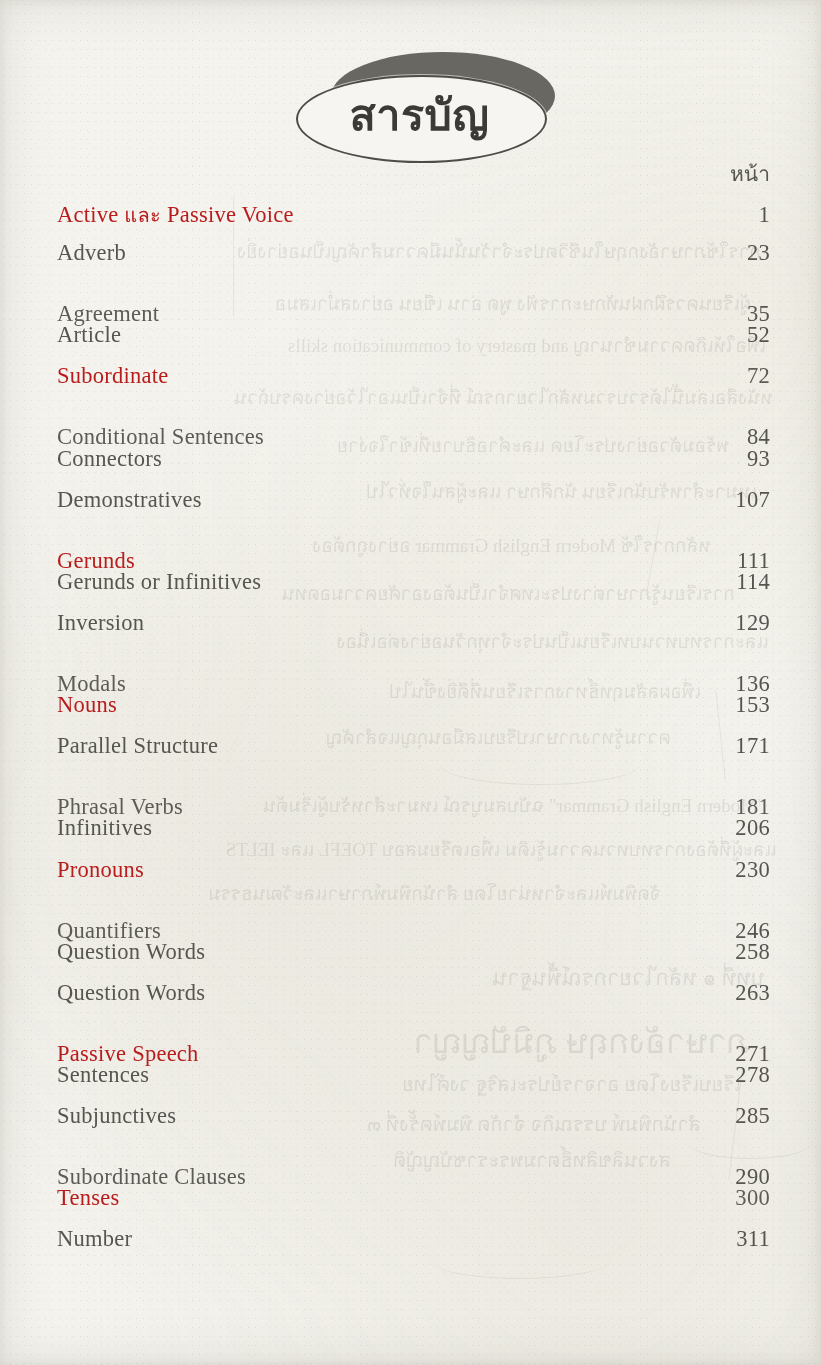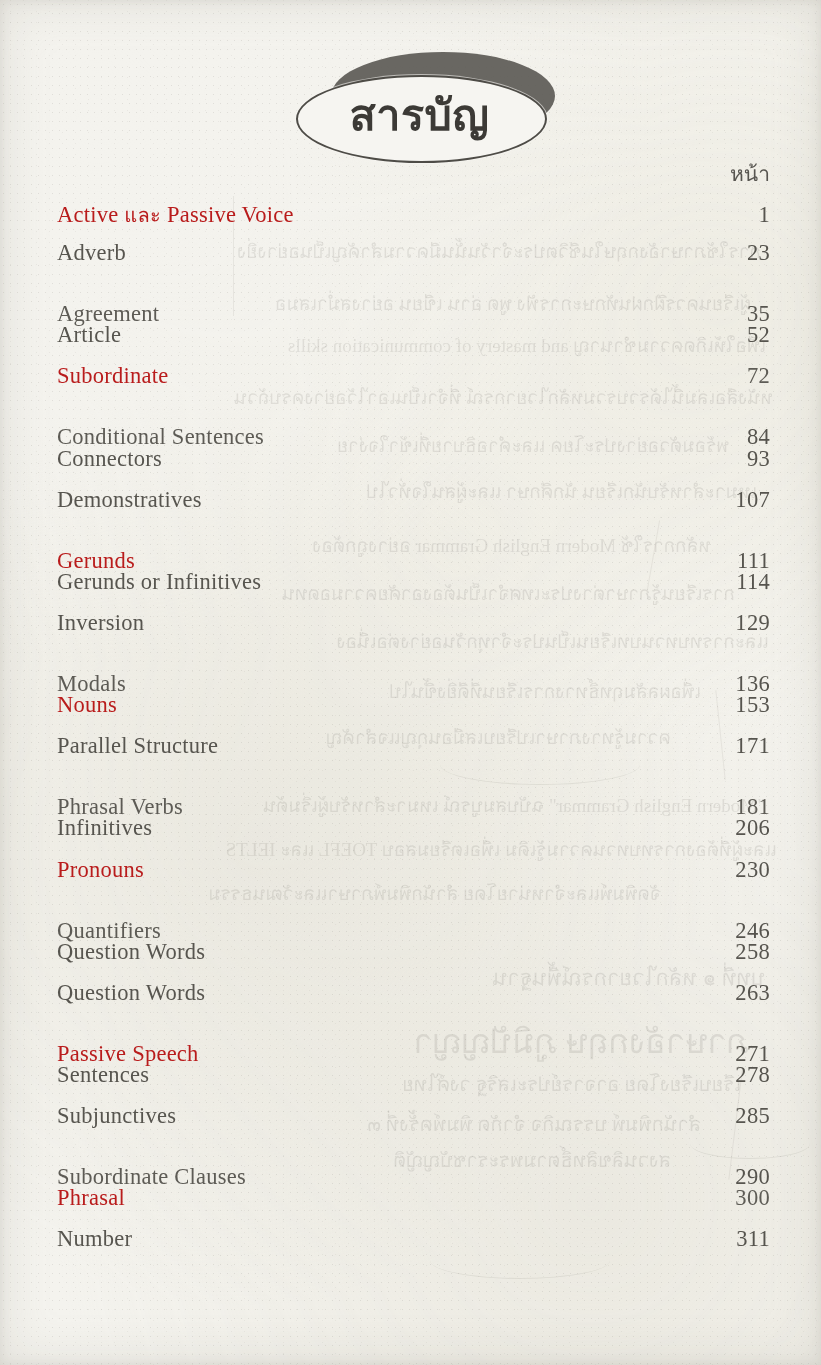--- a/index.html
+++ b/index.html
@@ -319,21 +319,21 @@
       </div>
       <div class="toc-row">
         <span class="toc-title">Subjunctives</span>
         <span class="toc-page">285</span>
       </div>
       <div class="toc-row">
         <span class="toc-title">Subordinate Clauses</span>
         <span class="toc-page">290</span>
       </div>
       <div class="toc-row">
-        <span class="toc-title">Phrasal</span>
+        <span class="toc-title">Tenses</span>
         <span class="toc-page">300</span>
       </div>
       <div class="toc-row">
         <span class="toc-title">Number</span>
         <span class="toc-page">311</span>
       </div>
     </div>
 
 </div>
 

